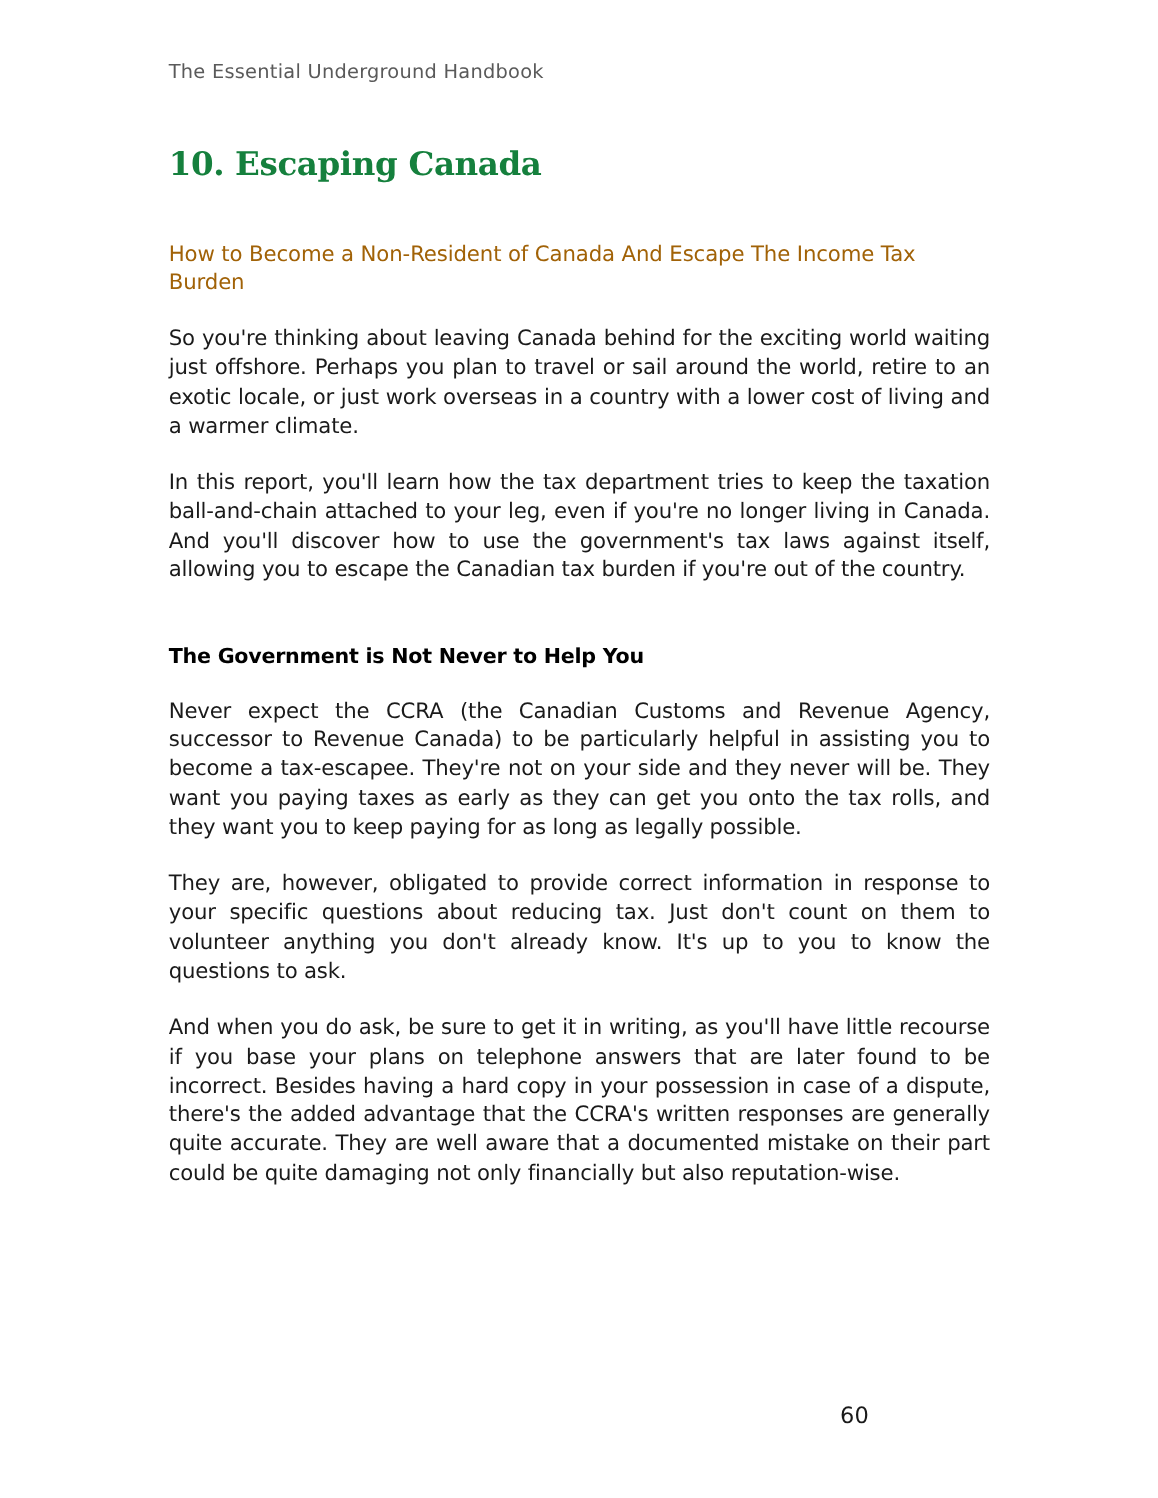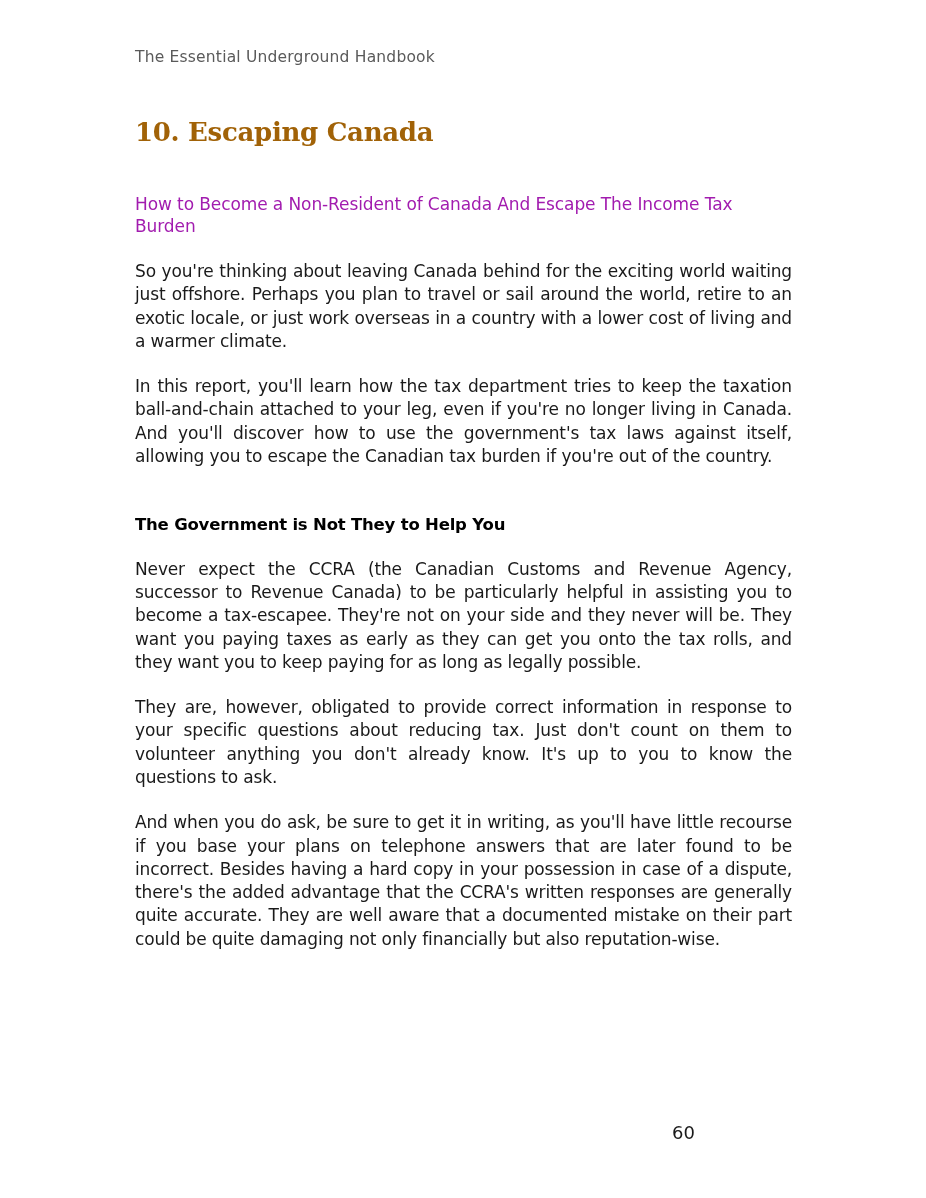--- a/index.html
+++ b/index.html
@@ -34,28 +34,28 @@
     font-size: 15.5px;
     color: #5a5a5a;
     letter-spacing: 0.2px;
     margin: 0 0 0 0;
     line-height: 1.2;
   }
   .chapter-title {
     font-family: "DejaVu Serif", serif;
     font-size: 26px;
     font-weight: bold;
-    color: #a16207;
+    color: #15803d;
     letter-spacing: -0.3px;
     margin: 50px 0 0 0;
     line-height: 1.2;
   }
   .subtitle {
     font-size: 17px;
-    color: #a21caf;
+    color: #a16207;
     margin: 45px 0 0 0;
     line-height: 1.33;
     letter-spacing: -0.1px;
   }
   p.body-text {
     font-size: 17px;
     line-height: 1.37;
     margin: 22px 0 0 0;
     text-align: justify;
     letter-spacing: -0.15px;
@@ -90,21 +90,21 @@
 
     <h1 class="chapter-title">10. Escaping Canada</h1>
 
     <div class="subtitle">How to Become a Non-Resident of Canada And Escape The Income Tax Burden</div>
 
     <p class="body-text first">So you're thinking about leaving Canada behind for the exciting world waiting just offshore. Perhaps you plan to travel or sail around the world, retire to an exotic locale, or just work overseas in a country with a lower cost of living and a warmer climate.</p>
 
 
     <p class="body-text">In this report, you'll learn how the tax department tries to keep the taxation ball-and-chain attached to your leg, even if you're no longer living in Canada. And you'll discover how to use the government's tax laws against itself, allowing you to escape the Canadian tax burden if you're out of the country.</p>
 
-    <h2 class="section-head">The Government is Not They to Help You</h2>
+    <h2 class="section-head">The Government is Not Never to Help You</h2>
 
     <p class="body-text">Never expect the CCRA (the Canadian Customs and Revenue Agency, successor to Revenue Canada) to be particularly helpful in assisting you to become a tax-escapee. They're not on your side and they never will be. They want you paying taxes as early as  they can get you onto the tax rolls, and they want you to keep paying for as long as legally possible.</p>
 
     <p class="body-text">They are, however, obligated to provide correct information in response to your specific questions about reducing tax. Just don't count on them to volunteer anything you don't already know. It's up to you to know the questions to ask.</p>
 
     <p class="body-text">And when you do ask, be sure to get it in writing, as you'll have little recourse if you base your plans on telephone answers that are later found to be incorrect. Besides having a hard copy in your possession in case of a dispute, there's the added advantage that the CCRA's written responses are generally quite accurate. They are well aware that a documented mistake on their part could be quite damaging not only financially but also reputation-wise.</p>
 
 
   </div>
 

